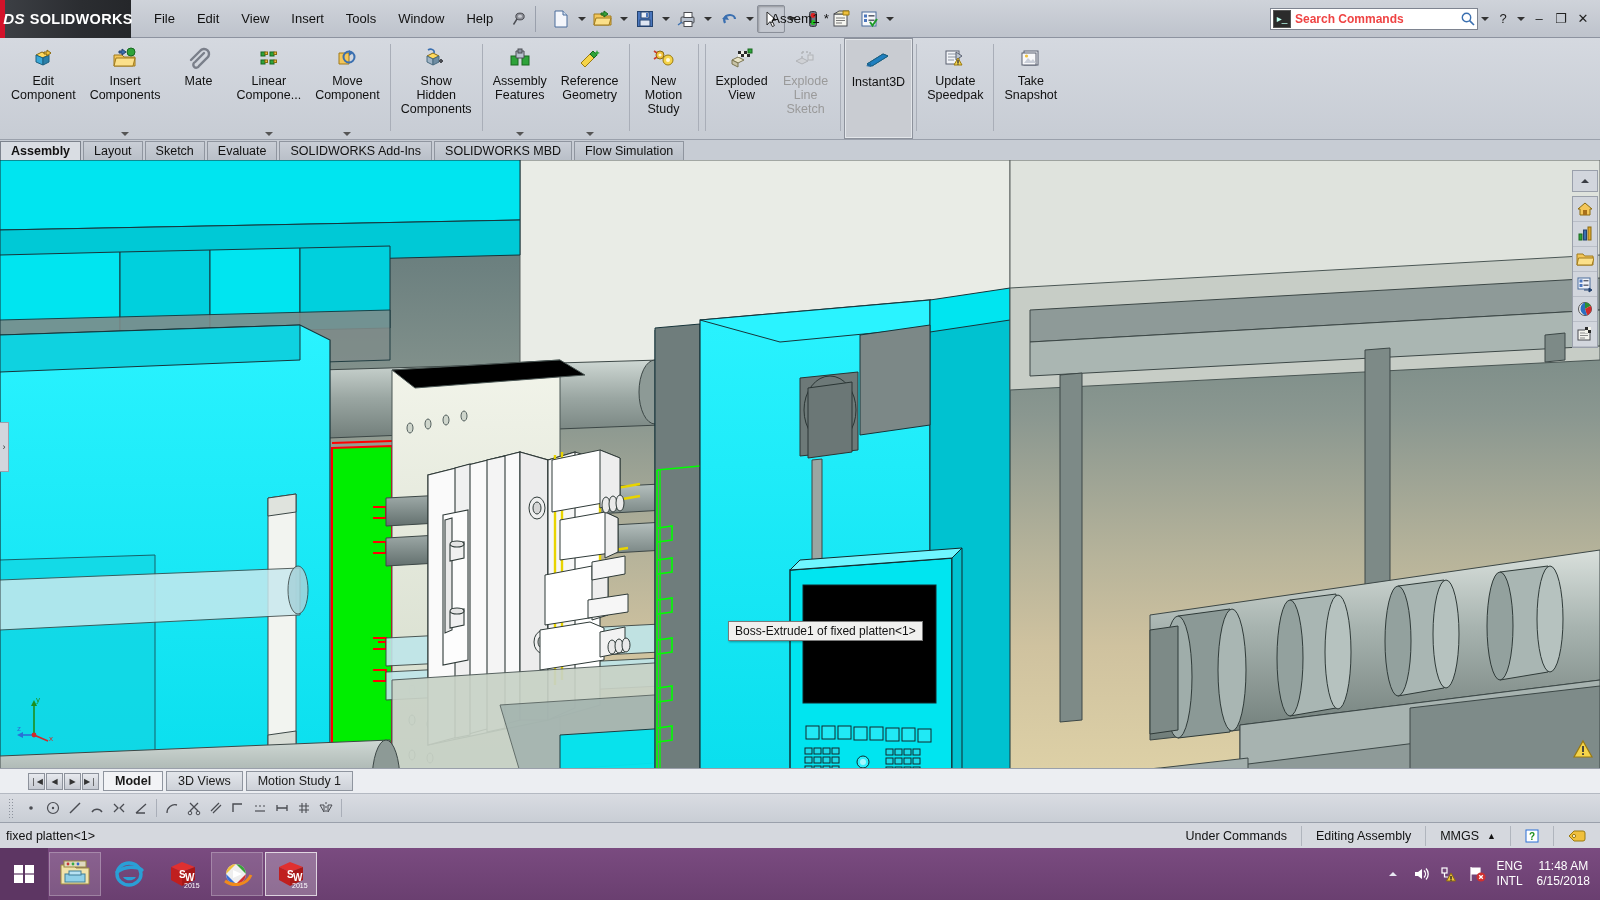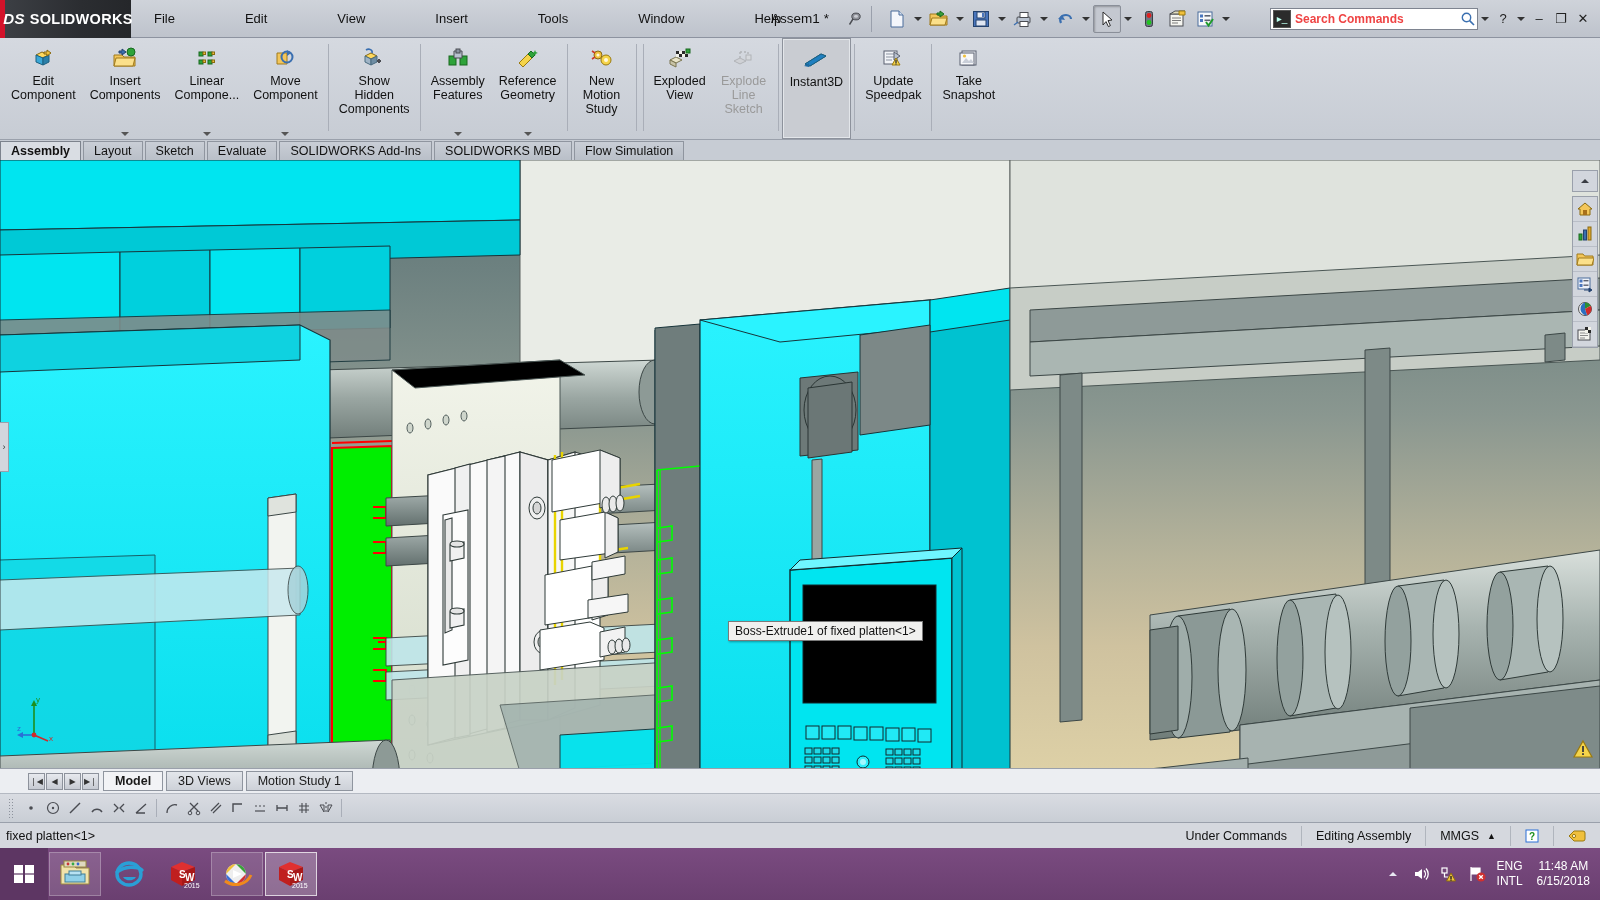--- a/index.html
+++ b/index.html
@@ -22,21 +22,21 @@
   }
   .sw-logo {
     width:131px; height:38px;
     background:linear-gradient(90deg,#3c3f44 0%,#2b2d31 60%,#25272a 100%);
     border-left:5px solid #d3122a;
     display:flex; align-items:center; justify-content:center;
     color:#fff; letter-spacing:.3px;
   }
   .sw-logo .dslogo { font-style:italic; font-weight:bold; font-size:15px; margin-right:5px; color:#fff; }
   .sw-logo .swtxt { font-size:14.5px; font-weight:bold; font-family:"Liberation Sans",sans-serif; }
-  .menubar { display:flex; align-items:flex-end; margin-left:12px;gap:48px; }
+  .menubar { display:flex; align-items:flex-end; margin-left:12px; }
   .menubar .mi {
     padding:4px 11px; font-size:13px; color:#111; cursor:default;
   }
   .pin-icon { margin-left:4px; width:22px; height:22px; display:flex; align-items:center; justify-content:center; }
 
   .tb-sep { width:1px; height:26px; background:#9aa0ac; margin:0 5px; }
   .qa { display:flex; align-items:center; margin-left:6px; }
   .qa-btn {
     width:28px; height:28px; display:flex; align-items:center; justify-content:center;
     border:1px solid transparent; border-radius:2px;
@@ -346,20 +346,28 @@
             <path d="M4 11h19l-2 8H2z" fill="#fbe08a" stroke="#a07a1c"></path>
             <circle cx="19" cy="5" r="4" fill="#2ea33a" stroke="#18691f"></circle>
             <path d="M10 2l4 3-4 3V6H7V4h3z" fill="#3a6fb0" stroke="#24436f"></path>
           </svg>
       </div>
       <div class="rlab">Insert
 Components</div>
       <div class="caret"></div>
     </div>
 
+    <div class="rbtn">
+      <div class="ricon">
+        <svg width="26" height="24" viewBox="0 0 26 24">
+            <path d="M18 6L9 15a3 3 0 104 4l8-8a5 5 0 10-7-7L5 13" stroke="#7a7f8a" stroke-width="2.4" fill="none" stroke-linecap="round"></path>
+          </svg>
+      </div>
+      <div class="rlab">Mate</div>
+    </div>
 
     <div class="rbtn">
       <div class="ricon">
         <svg width="26" height="24" viewBox="0 0 26 24">
           <g fill="#2ea33a" stroke="#18691f">
               <rect x="5" y="5" width="4" height="4"></rect>
               <rect x="14" y="5" width="4" height="4"></rect>
               <rect x="5" y="13" width="4" height="4"></rect>
               <rect x="14" y="13" width="4" height="4"></rect>
             </g>

